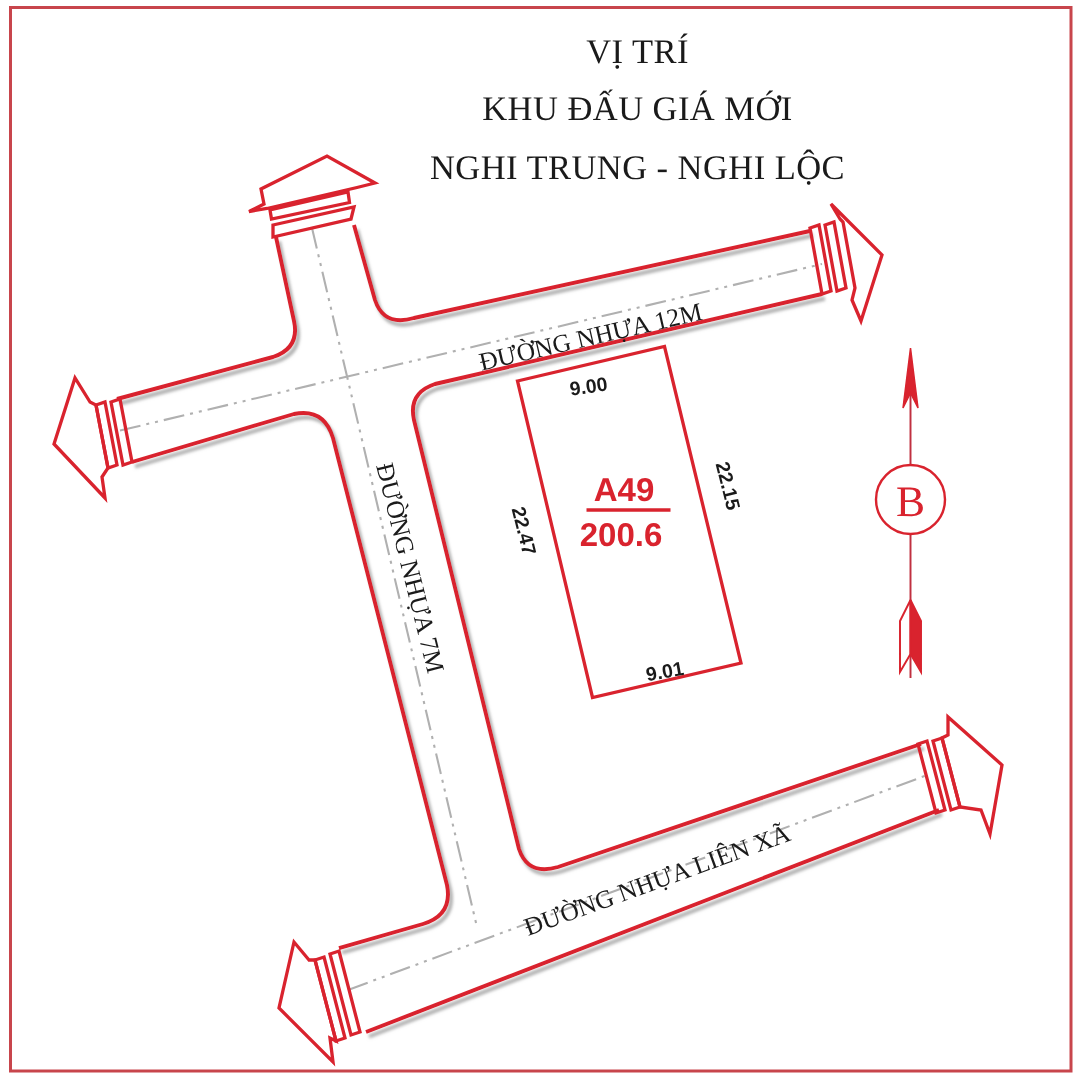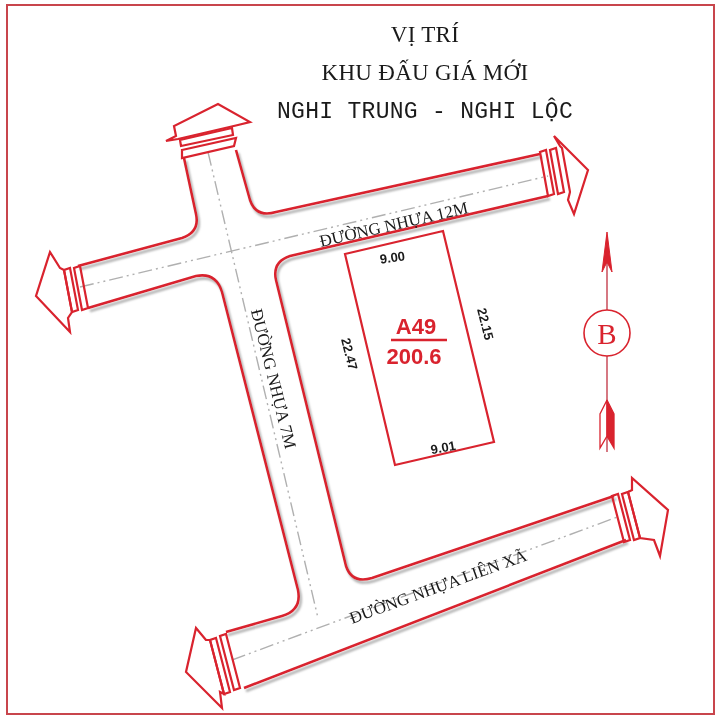--- a/index.html
+++ b/index.html
@@ -11,21 +11,21 @@
   .dim { font-family: "Liberation Sans", "DejaVu Sans", sans-serif; font-weight: bold; }
 </style>
 </head>
 <body>
 
 <div id="stage">
   <div class="frame"></div>
 
   <div class="title-line" style="top:22px;">VỊ TRÍ</div>
   <div class="title-line" style="top:60px;text-align:center;">KHU ĐẤU GIÁ MỚI</div>
-  <div class="title-line" style="top:99px;font-family:Liberation Mono, monospace;">NGHI TRUNG - NGHI LỘC</div>
+  <div class="title-line" style="top:99px;">NGHI TRUNG - NGHI LỘC</div>
 
   <svg width="720" height="719" viewBox="0 0 720 719" style="position:absolute;left:0;top:0;">
     <defs>
       <filter id="sh" x="-5%" y="-5%" width="110%" height="110%">
         <feDropShadow dx="2" dy="3" stdDeviation="1.2" flood-color="#9a9a9a" flood-opacity="0.8"></feDropShadow>
       </filter>
     </defs>
 
     <g fill="none" stroke="#d9232e" stroke-width="2.6" stroke-linejoin="round" filter="url(#sh)">
 

